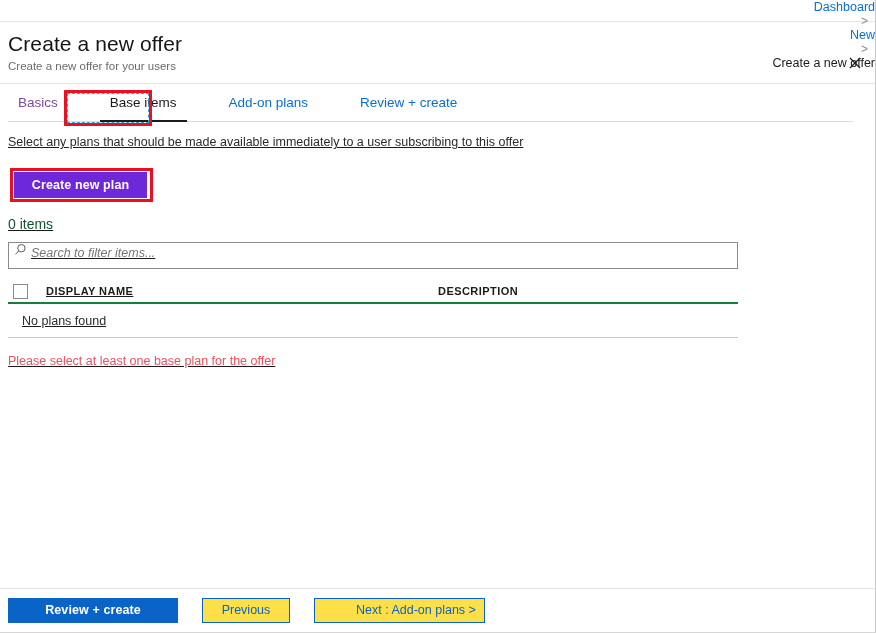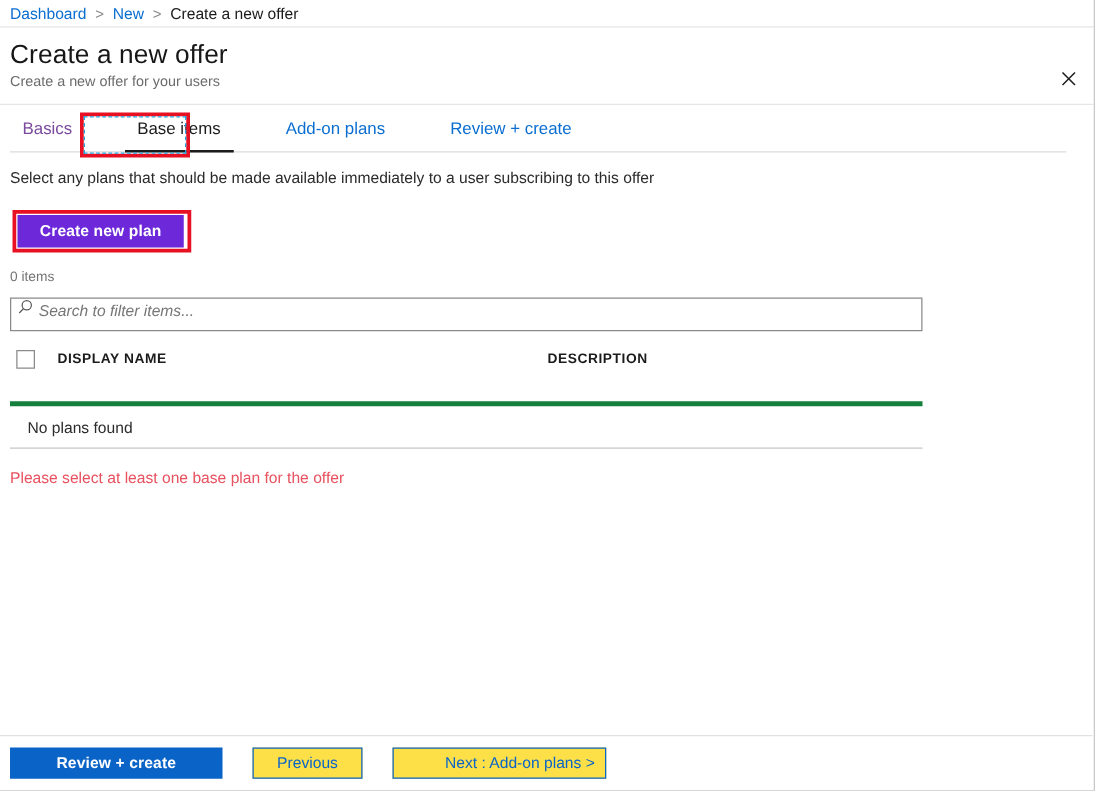--- a/index.html
+++ b/index.html
@@ -22,25 +22,26 @@
     box-sizing: border-box;
     border-right: 1px solid #c8c8c8;
     border-bottom: 1px solid #d6d6d6;
     background: #ffffff;
   }
 
   
   .breadcrumb {
     height: 22px;
     display: flex;
-    align-items: center;
+    align-items: flex-end;
     padding-left: 8px;
     font-size: 12.5px;
     border-bottom: 1px solid #e6e6e6;
     box-sizing: border-box;
+    flex-direction: column;
   }
   .crumb-link {
     color: #0a6ed1;
     cursor: pointer;
     white-space: nowrap;
   }
   .crumb-sep {
     color: #8a8a8a;
     margin: 0 7px;
     font-size: 12px;
@@ -132,21 +133,21 @@
   .tabs-rule {
     position: absolute;
     left: 8px;
     right: 22px;
     top: 37px;
     height: 1px;
     background: #dcdcdc;
   }
 
   
-  .content { padding-left: 8px; }
+  .content { padding-left: 8px; text-decoration: underline; }
 
   .instruction {
     font-size: 12.5px;
     color: #2b2b2b;
     margin-top: 12px;
     line-height: 16px;
   }
 
   .create-wrap {
     position: relative;
@@ -174,22 +175,22 @@
     left: 2px;
     top: 0;
     width: 143px;
     height: 34px;
     box-sizing: border-box;
     border: 3px solid #e81123;
     pointer-events: none;
   }
 
   .items-count {
-    font-size: 11px;
-    color: #737373;
+    font-size: 14px;
+    color: #14532d;
     margin-top: 14px;
   }
 
   .search-row {
     margin-top: 10px;
     width: 730px;
     height: 27px;
     box-sizing: border-box;
     border: 1px solid #8a8a8a;
     display: flex;
@@ -218,22 +219,22 @@
     color: #767676;
     font-style: italic;
     opacity: 1;
   }
 
   .table { width: 730px; margin-top: 11px; }
   .thead {
     display: flex;
     align-items: center;
     height: 22px;
-    padding-bottom: 23px;
-    border-bottom: 4px solid #15803d;
+    padding-bottom: 0;
+    border-bottom: 2px solid #15803d;
   }
   .checkbox {
     width: 15px;
     height: 15px;
     box-sizing: border-box;
     border: 1px solid #8a8a8a;
     background: #ffffff;
     margin-left: 5px;
     margin-right: 18px;
     cursor: pointer;

